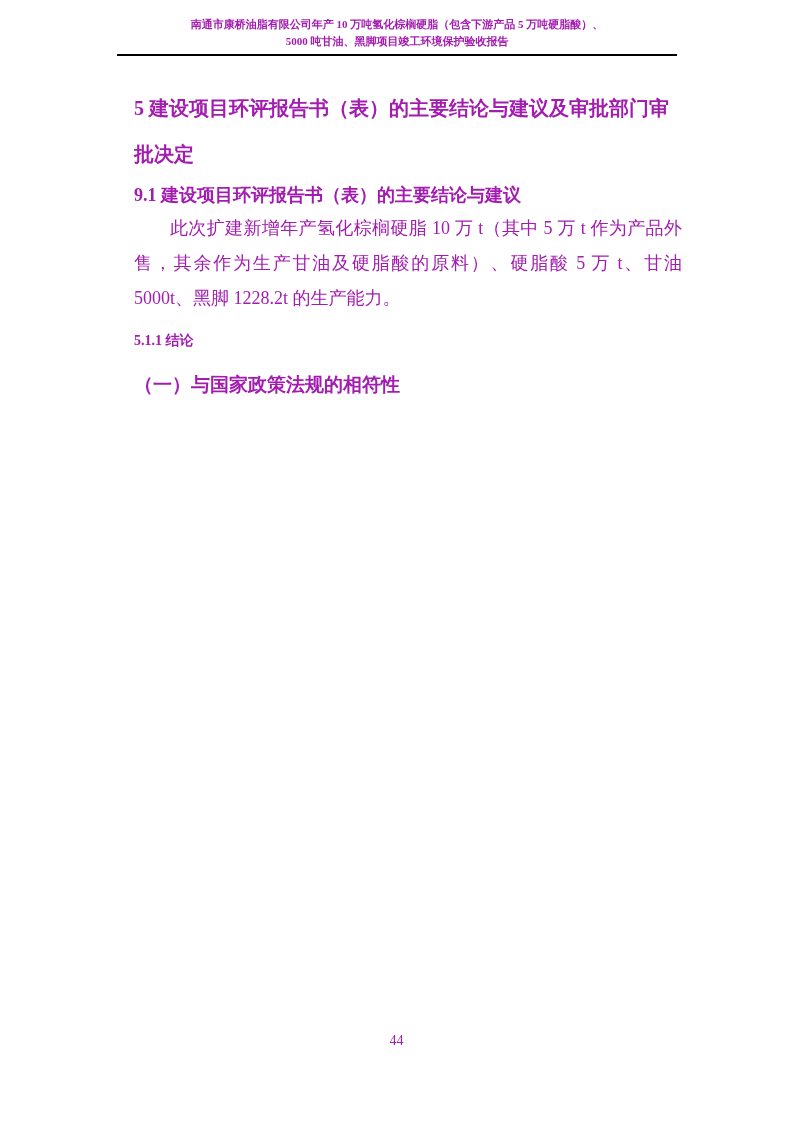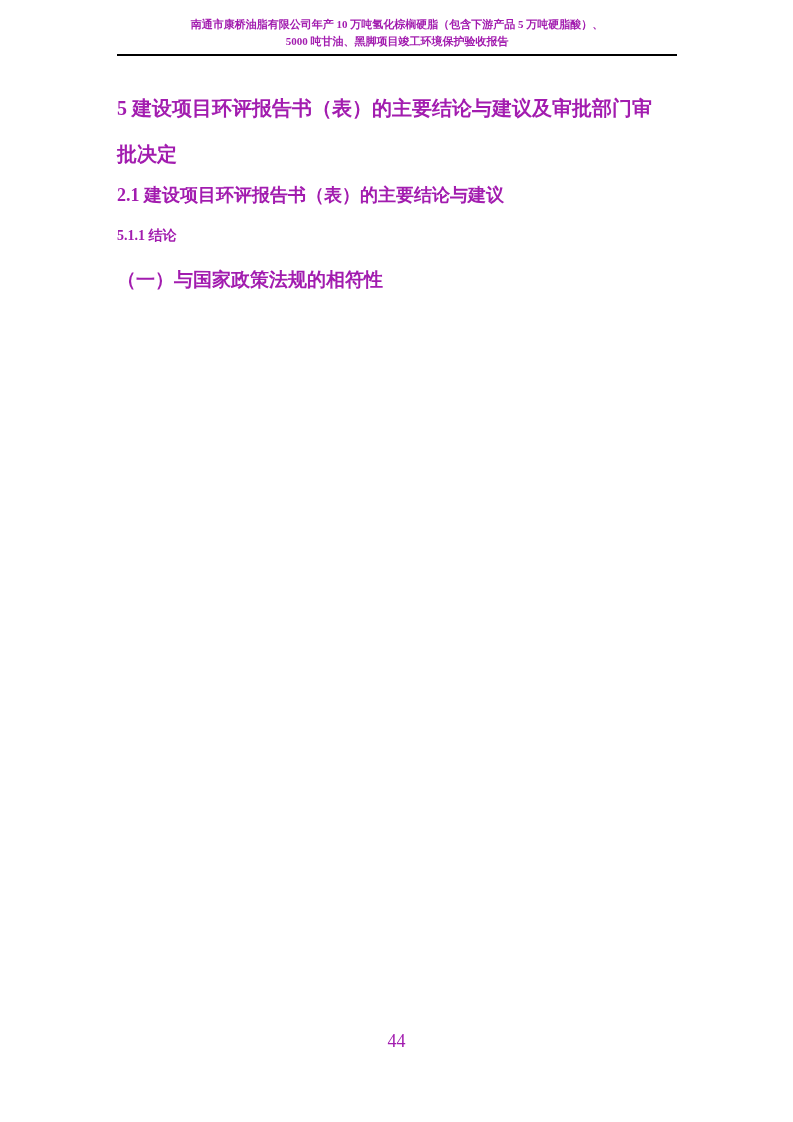--- a/index.html
+++ b/index.html
@@ -24,21 +24,21 @@
     text-align: center;
     font-size: 11px;
     font-weight: bold;
     line-height: 17px;
     padding-bottom: 4px;
     border-bottom: 2px solid #000000;
   }
   .doc-body {
     position: absolute;
     top: 85px;
-    left: 117px;
+    left: 134px;
     width: 548px;
   }
   .chapter-title {
     font-size: 20px;
     font-weight: bold;
     line-height: 46px;
     margin: 0;
     text-align: left;
   }
   .section-title {
@@ -68,37 +68,38 @@
     font-weight: bold;
     line-height: 34px;
     margin: 10px 0 0 0;
   }
   .page-footer {
     position: absolute;
     top: 1032px;
     left: 0;
     width: 793px;
     text-align: center;
-    font-size: 18px;
+    font-size: 14px;
     line-height: 18px;
   }
 </style>
 </head>
 <body>
 
 <div class="page">
 
   <header class="page-header">
     <div>南通市康桥油脂有限公司年产 10 万吨氢化棕榈硬脂（包含下游产品 5 万吨硬脂酸）、</div>
     <div>5000 吨甘油、黑脚项目竣工环境保护验收报告</div>
   </header>
 
   <main class="doc-body">
     <h1 class="chapter-title">5 建设项目环评报告书（表）的主要结论与建议及审批部门审批决定</h1>
-    <h2 class="section-title">2.1 建设项目环评报告书（表）的主要结论与建议</h2>
+    <h2 class="section-title">9.1 建设项目环评报告书（表）的主要结论与建议</h2>
+    <p class="para">此次扩建新增年产氢化棕榈硬脂 10 万 t（其中 5 万 t 作为产品外售，其余作为生产甘油及硬脂酸的原料）、硬脂酸 5 万 t、甘油 5000t、黑脚 1228.2t 的生产能力。</p>
     <h3 class="subsection-title">5.1.1 结论</h3>
     <h4 class="item-heading">（一）与国家政策法规的相符性</h4>
   </main>
 
   <footer class="page-footer">
     <span>44</span>
   </footer>
 
 </div>
 

